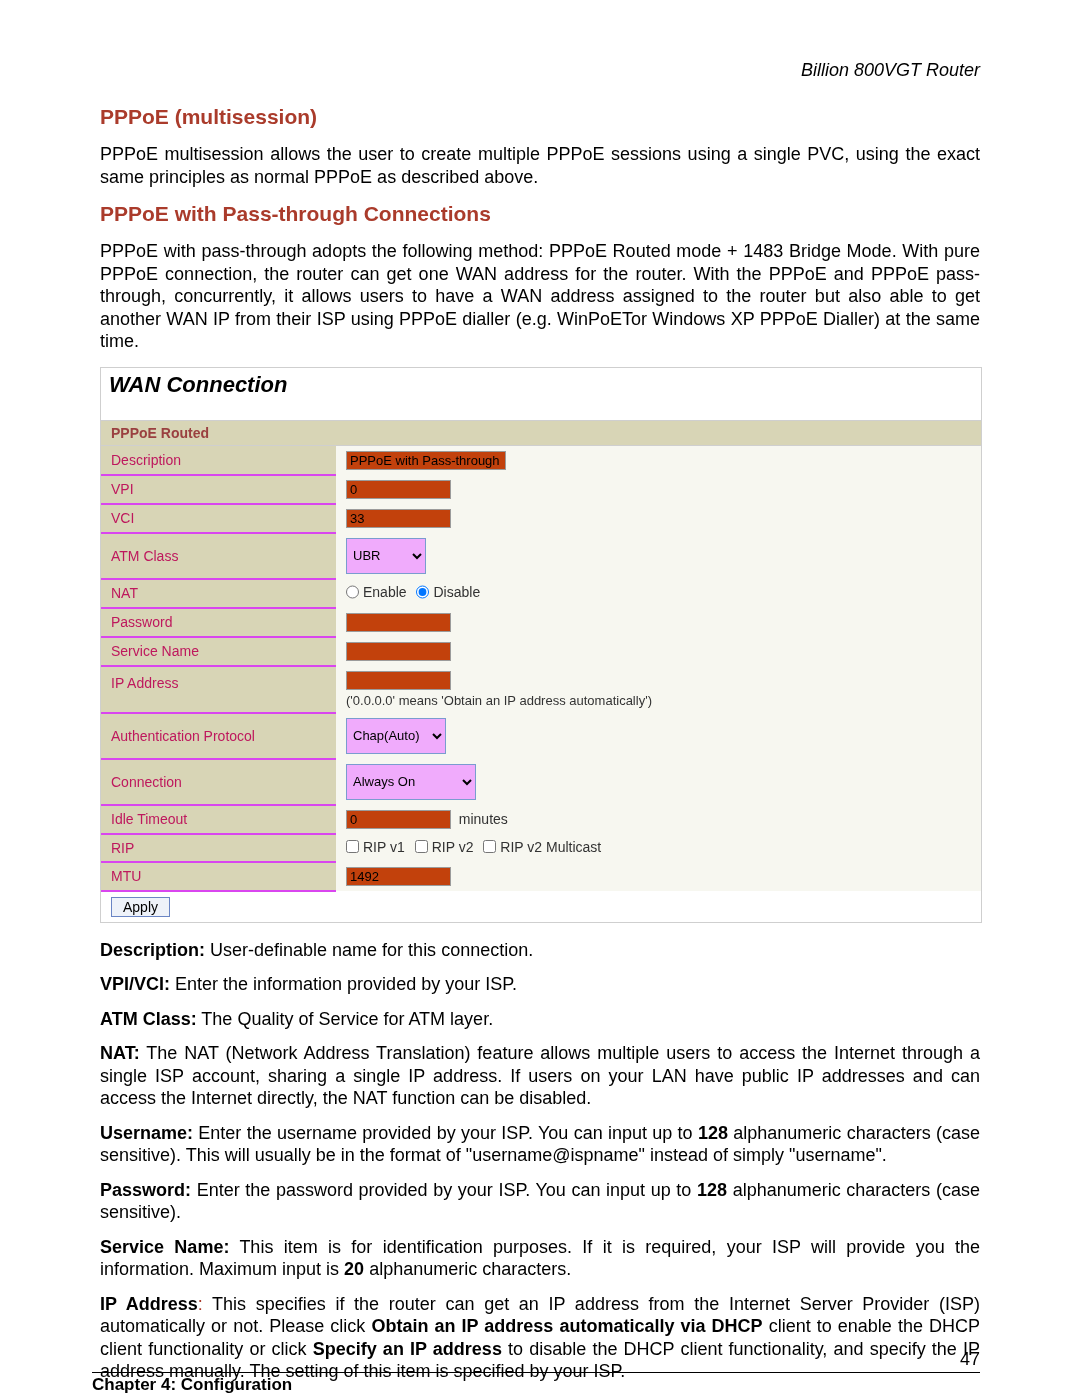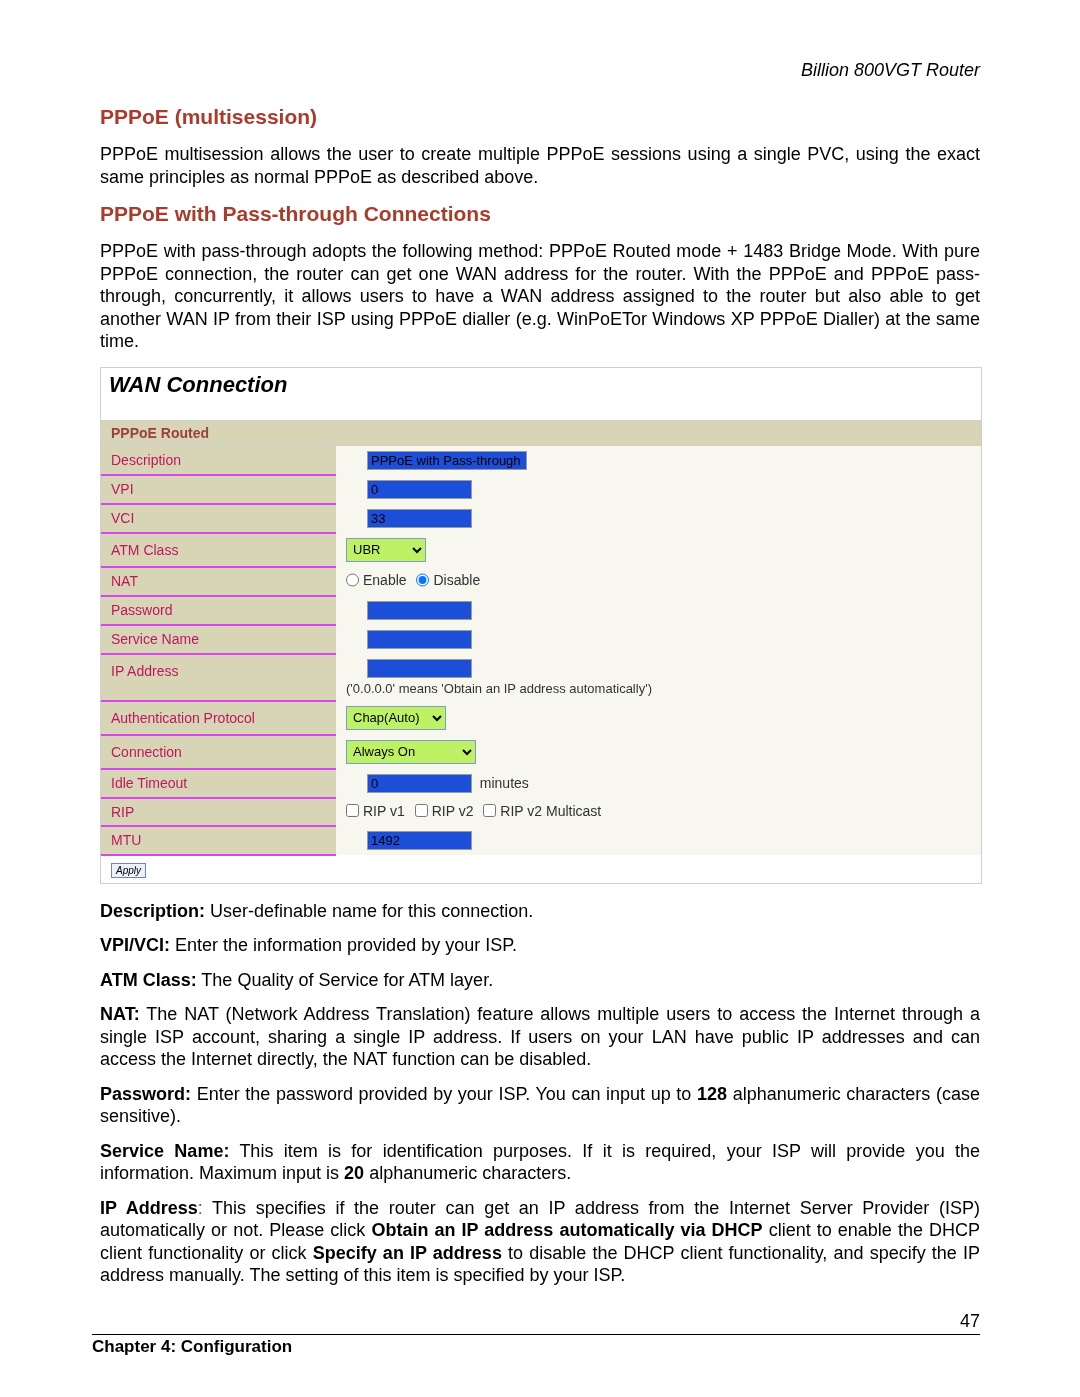--- a/index.html
+++ b/index.html
@@ -73,34 +73,33 @@
     border-bottom: 2px solid #d946ef;
   }
   table.form td.field {
     background: #f7f7f0;
     color: #323232;
   }
   .inp {
     font-family: Arial, sans-serif;
     font-size: 13px;
     border: 1px solid #9b9b9b;
-    background: #1d4ed8;
+    background: #c2410c;
     padding: 1px 3px;
     box-sizing: border-box;
-    margin-left: 21px;
   }
   .inp.w-desc { width: 160px; }
   .inp.w-short { width: 105px; }
   .sel {
     font-family: Arial, sans-serif;
     font-size: 13px;
     border: 1px solid #7a9ccf;
-    background: #bef264;
+    background: #f0abfc;
     padding: 1px 2px;
-    height: 24px;
+    height: 36px;
   }
   .radio-wrap {
     display: inline-flex;
     gap: 2px;
     margin-right: 6px;
   }
   .check-wrap {
     display: inline-flex;
     align-items: center;
     gap: 2px;
@@ -108,26 +107,25 @@
   }
   input[type=radio], input[type=checkbox] { margin:0 2px 0 0; }
   .hintline {
     font-size: 13px;
     color: #333;
     margin-top: 3px;
   }
   .applyrow td { background:#fff !important; padding:8px 10px; }
   .apply-btn {
     font-family: Arial, sans-serif;
-    font-size: 10px;
+    font-size: 14px;
     border: 1px solid #6a85c4;
     background: #eef2f9;
-    padding: 1px 4px;
+    padding: 1px 11px;
     cursor: pointer;
-    font-style: italic;
   }
   .defs p { font-size: 18px; line-height:1.25; text-align: justify; margin: 0 0 12px 0;}
   .defs b { font-weight: bold; }
   .footer {
     position: absolute;
     bottom: 40px;
     left: 92px;
     right: 100px;
   }
   .footer .pgnum { text-align: right; font-size: 18px; }
@@ -251,20 +249,21 @@
       </tr>
     </tbody>
       </table>
   </div>
 
   <div class="defs">
     <p><b>Description:</b><span> User-definable name for this connection.</span></p>
     <p><b>VPI/VCI:</b><span> Enter the information provided by your ISP.</span></p>
     <p><b>ATM Class:</b><span> The Quality of Service for ATM layer.</span></p>
     <p><b>NAT:</b><span> The NAT (Network Address Translation) feature allows multiple users to access the Internet through a single ISP account, sharing a single IP address. If users on your LAN have public IP addresses and can access the Internet directly, the NAT function can be disabled.</span></p>
+    <p><b>Username:</b><span> Enter the username provided by your ISP. You can input up to </span><b>128</b><span> alphanumeric characters (case sensitive). This will usually be in the format of "username@ispname" instead of simply "username".</span></p>
     <p><b>Password:</b><span> Enter the password provided by your ISP. You can input up to </span><b>128</b><span> alphanumeric characters (case sensitive).</span></p>
     <p><b>Service Name:</b><span> This item is for identification purposes. If it is required, your ISP will provide you the information. Maximum input is </span><b>20</b><span> alphanumeric characters.</span></p>
     <p><b>IP Address</b><span style="color:#AA3B2B">:</span><span> This specifies if the router can get an IP address from the Internet Server Provider (ISP) automatically or not. Please click </span><b>Obtain an IP address automatically via DHCP</b><span> client to enable the DHCP client functionality or click </span><b>Specify an IP address</b><span> to disable the DHCP client functionality, and specify the IP address manually. The setting of this item is specified by your ISP.</span></p>
   </div>
 
   <div class="footer">
     <div class="pgnum">47</div>
     <hr>
     <div class="chapter">Chapter 4: Configuration</div>
   </div>

